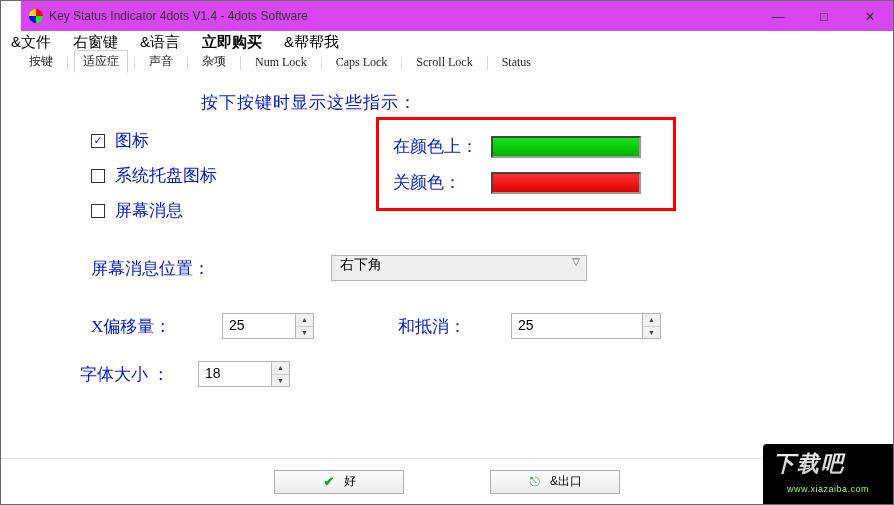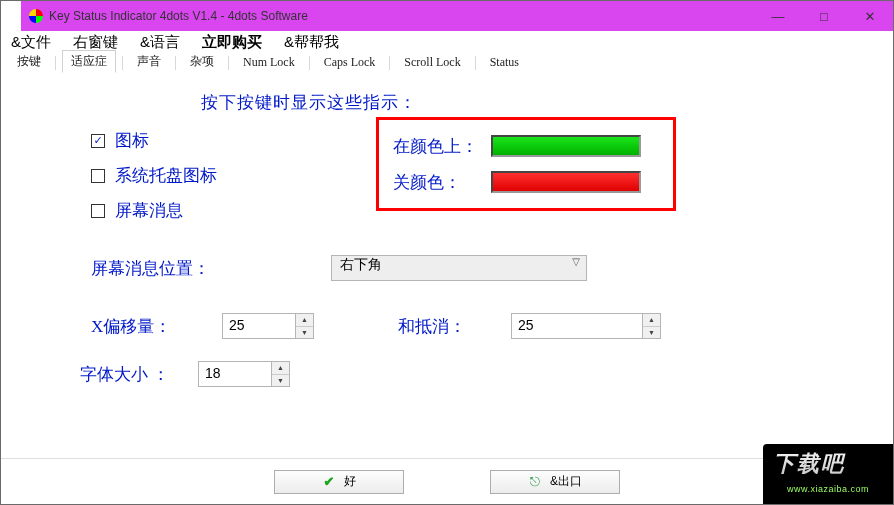--- a/index.html
+++ b/index.html
@@ -54,21 +54,21 @@
     gap: 14px;
     font-size: 15px;
   }
   .menubar .menuitem { padding: 2px 4px; }
   .menubar .menuitem.buy { font-weight: 700; }
   
   .tabbar {
     height: 20px;
     display: flex;
     align-items: flex-end;
-    padding-left: 8px;
+    padding-left: 20px;
     font-size: 12px;
     border-bottom: 1px solid #fff;
     gap: 6px;
   }
   .tabbar .tab {
     padding: 2px 8px;
     font-family: "SimSun", serif;
     color: #222;
   }
   .tabbar .tab.active {
@@ -102,21 +102,21 @@
     font-size:11px; color:#0018c8; line-height:1;
   }
   .colorbox-frame {
     position:absolute;
     left:375px; top:44px;
     width:300px; height:94px;
     border:3px solid #ff0000;
     padding:8px 14px;
     display:flex; flex-direction:column; justify-content:space-around;
   }
-  .color-row { display:flex; align-items:flex-start; gap:8px;}
+  .color-row { display:flex; align-items:flex-end; gap:8px;}
   .color-label { width:90px; font-size:17px;}
   .color-swatch {
     width:150px; height:22px;
     border:2px inset #999;
   }
   .swatch-green { background:#00c400; background:linear-gradient(#19e619,#00b000);}
   .swatch-red  { background:#ff1a1a; background:linear-gradient(#ff3030,#e00000);}
   .pos-row { position:absolute; left:90px; top:182px; display:flex; align-items:center;}
   .pos-label { font-size:17px; width:240px;}
   .combo {

